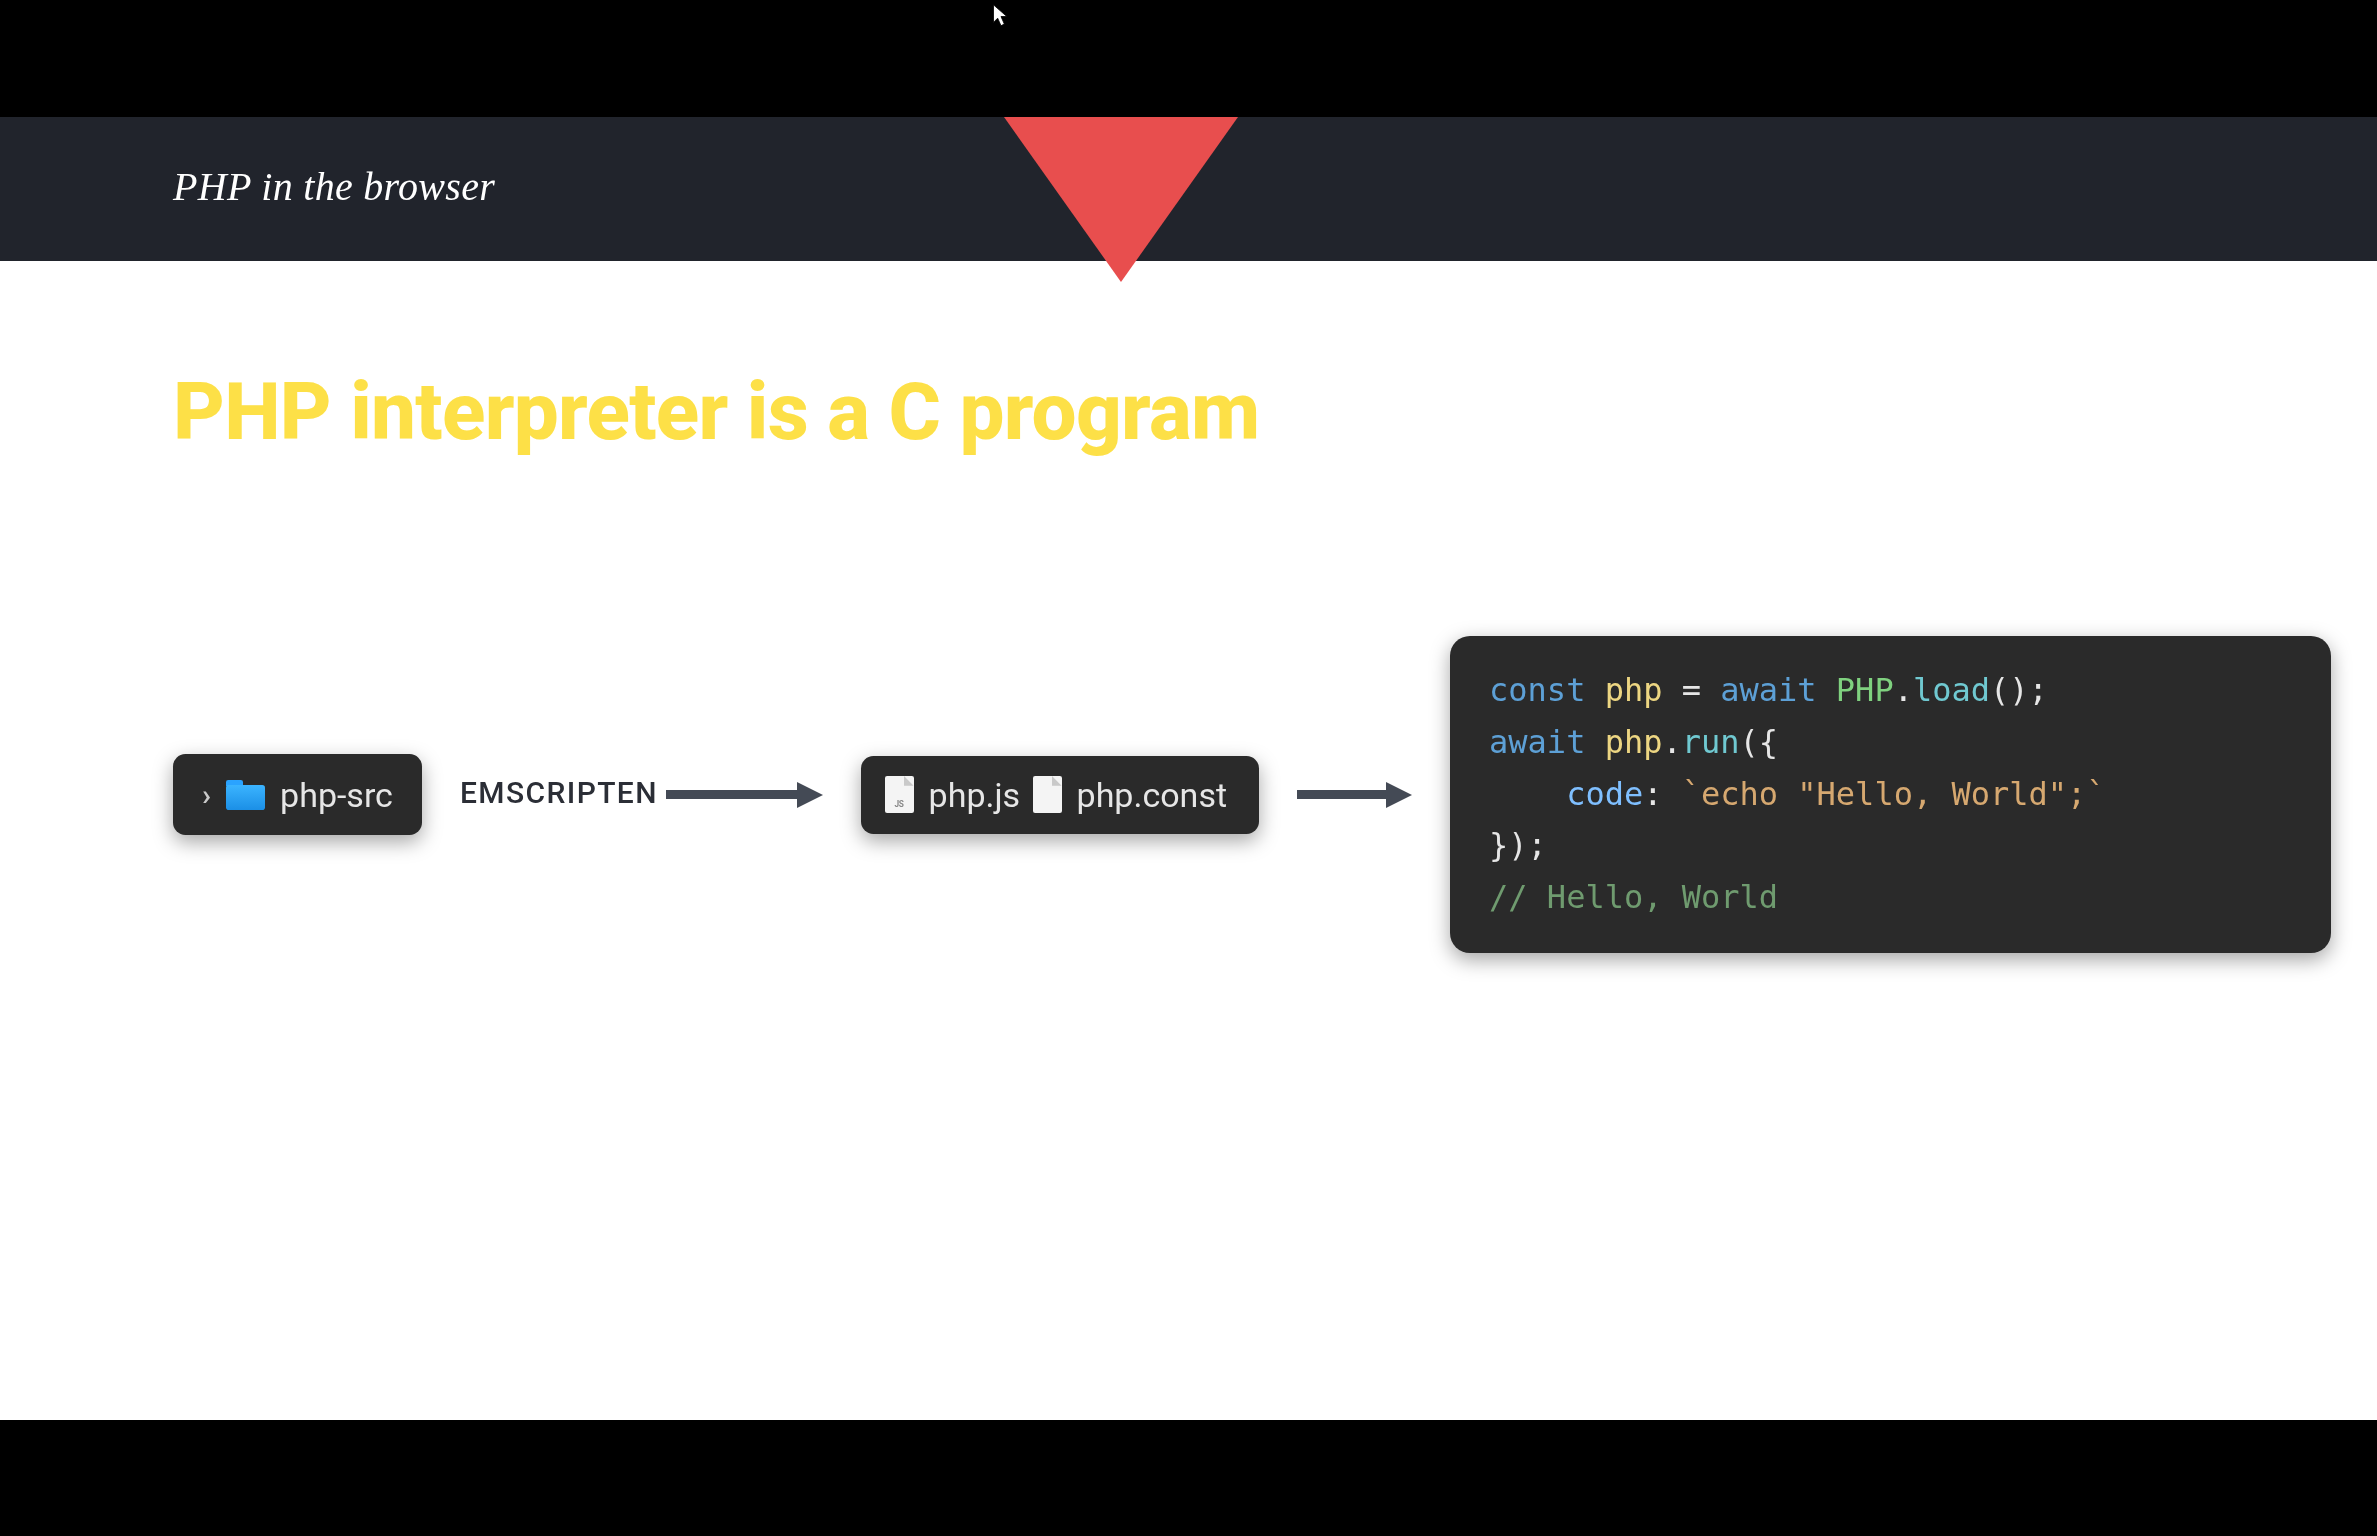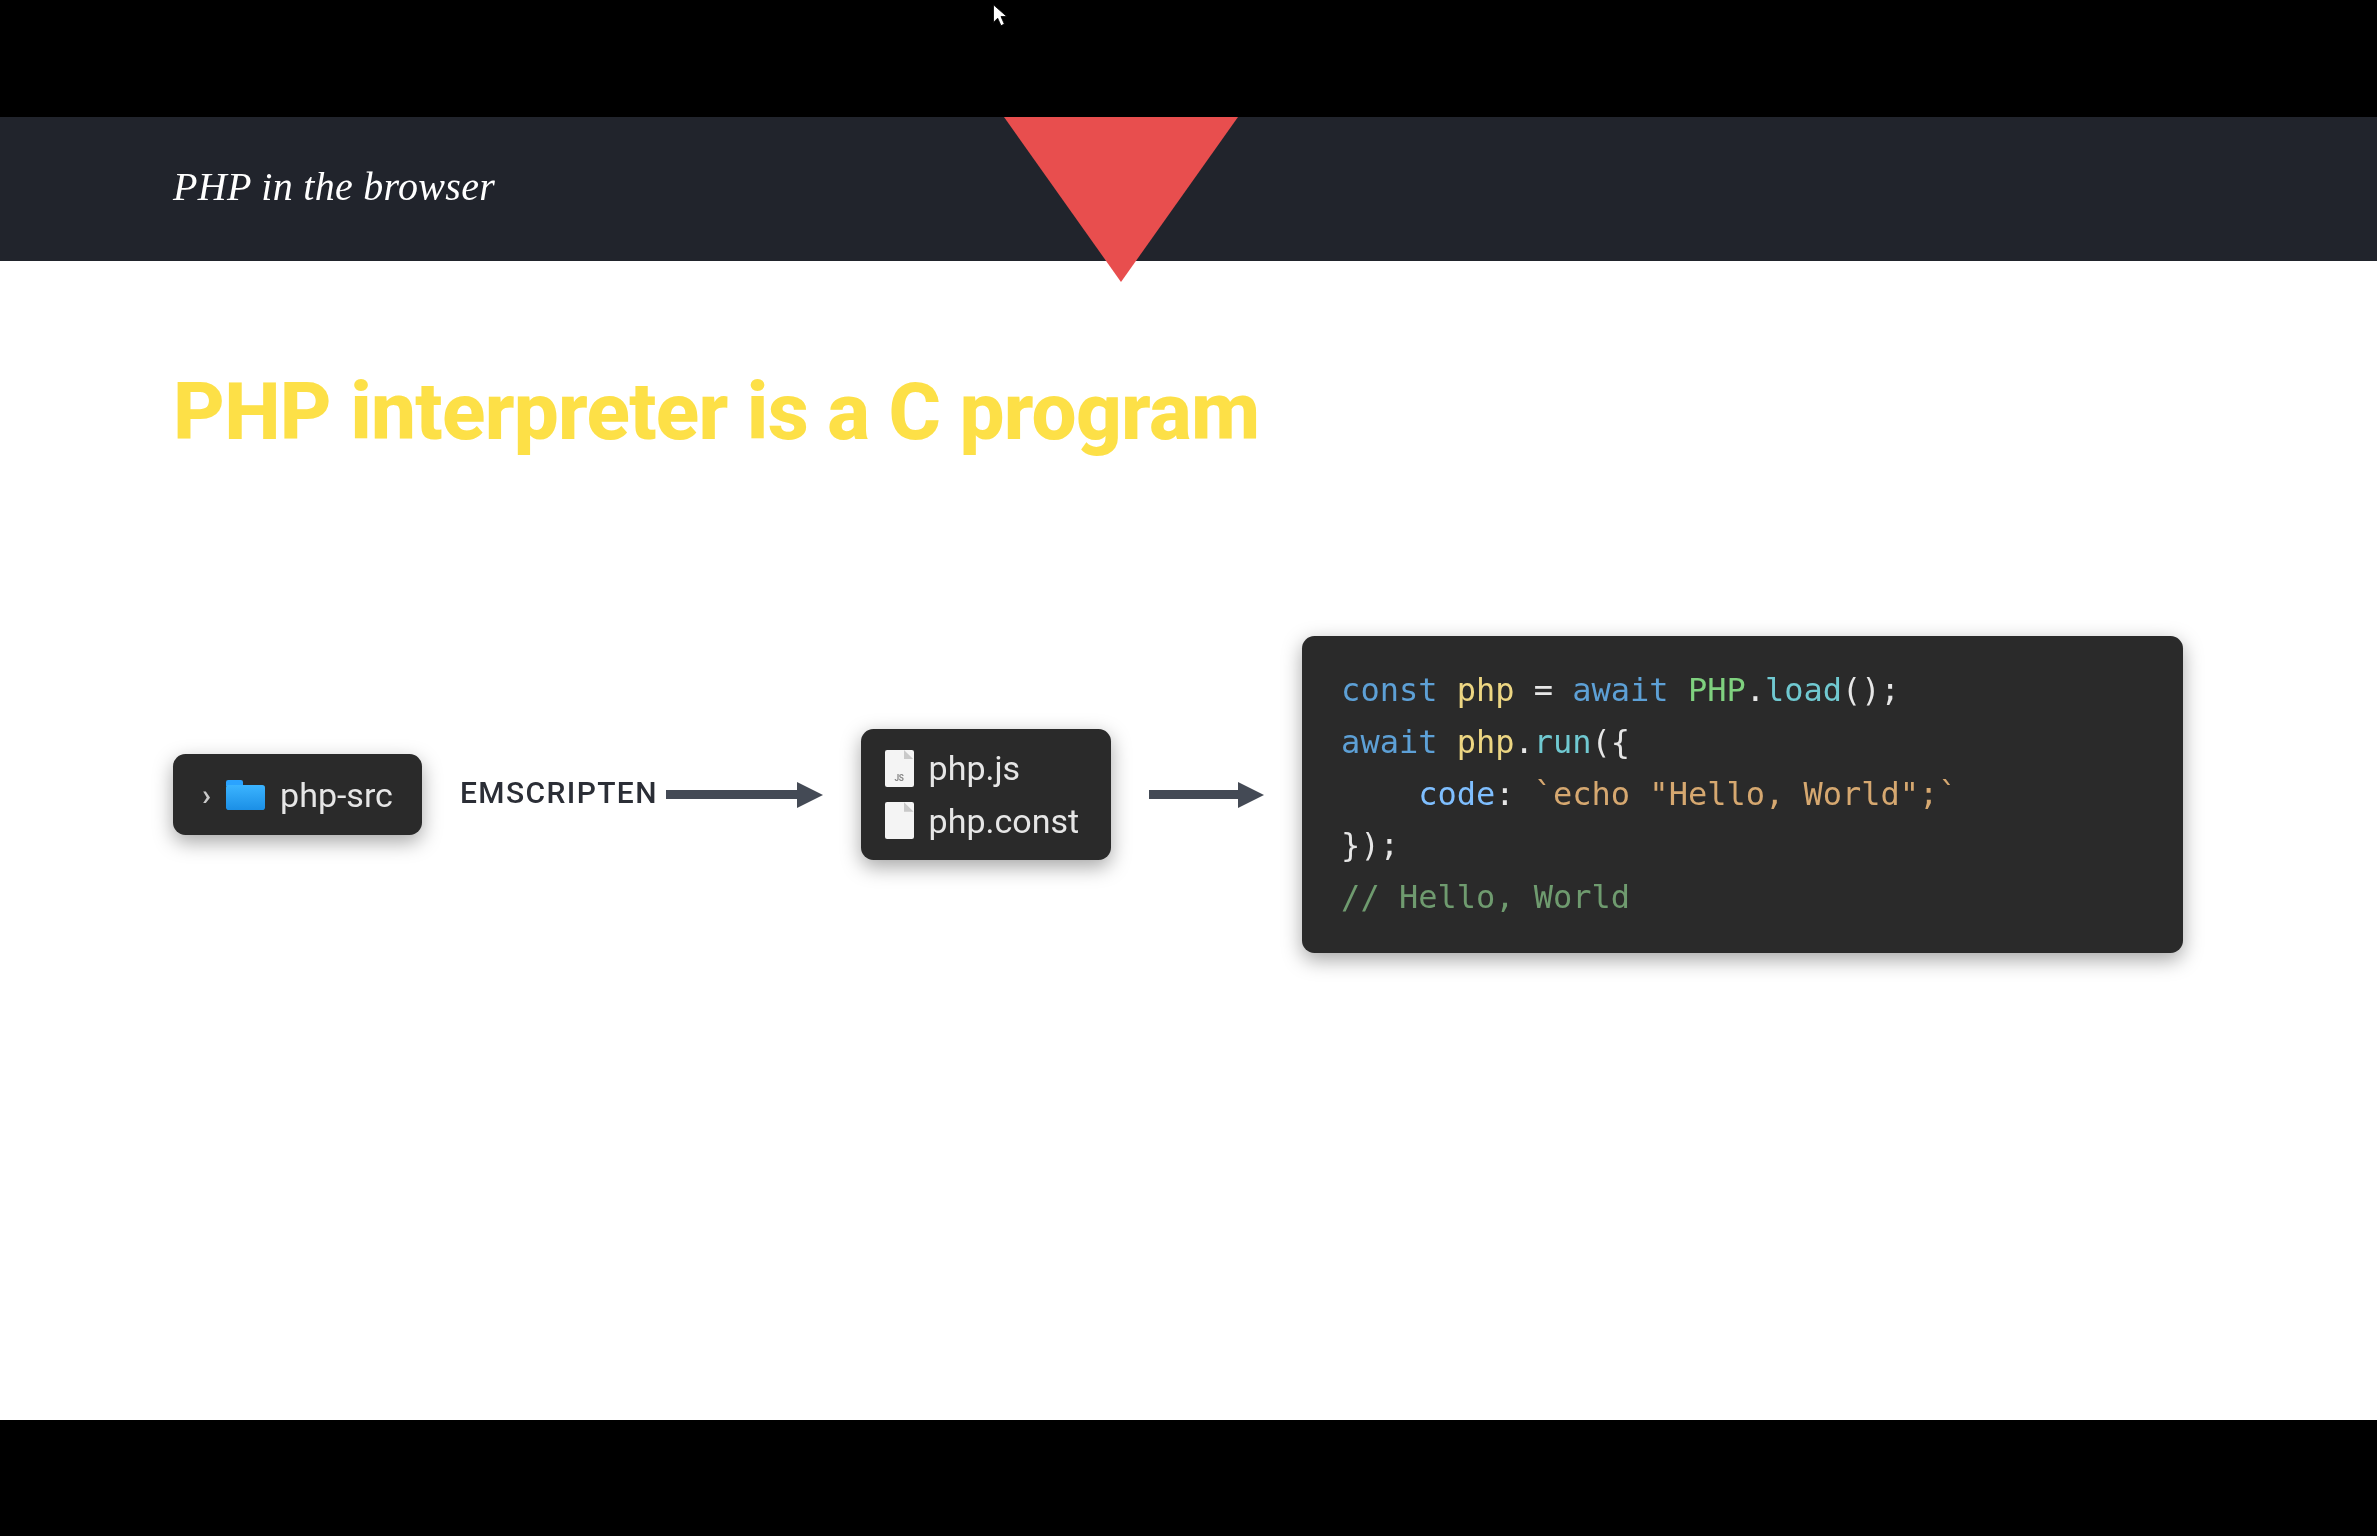--- a/index.html
+++ b/index.html
@@ -141,21 +141,20 @@
     border-top: 13.8px solid transparent;
     border-bottom: 13.8px solid transparent;
     border-left: 26px solid #444a55;
   }
   .arrow.short .shaft { width: 89px; }
 
   
   .files-box {
     padding: 19px 32px 19px 23.4px;
     display: flex;
-    flex-direction: column;
     gap: 12.4px;
     font-size: 34px;
   }
   .file-row {
     display: flex;
     align-items: center;
     gap: 15px;
   }
   .file-icon {
     width: 29px;
@@ -186,20 +185,21 @@
   }
 
   
   .code-box {
     padding: 29px 39px;
     font-family: "SF Mono", Menlo, Consolas, monospace;
     font-size: 32px;
     line-height: 1.62;
     white-space: pre;
     min-width: 881px;
+    border-radius: 20px;
   }
   .tok-kw   { color: #5da0d6; }   
   .tok-var  { color: #edd682; }   
   .tok-op   { color: #e6e6e6; }
   .tok-cls  { color: #7fd17f; }   
   .tok-fn   { color: #70c9d1; }   
   .tok-prop { color: #7fbfff; }   
   .tok-str  { color: #d6a870; }   
   .tok-cmt  { color: #6f9b6f; }   
   .tok-punc { color: #e6e6e6; }

